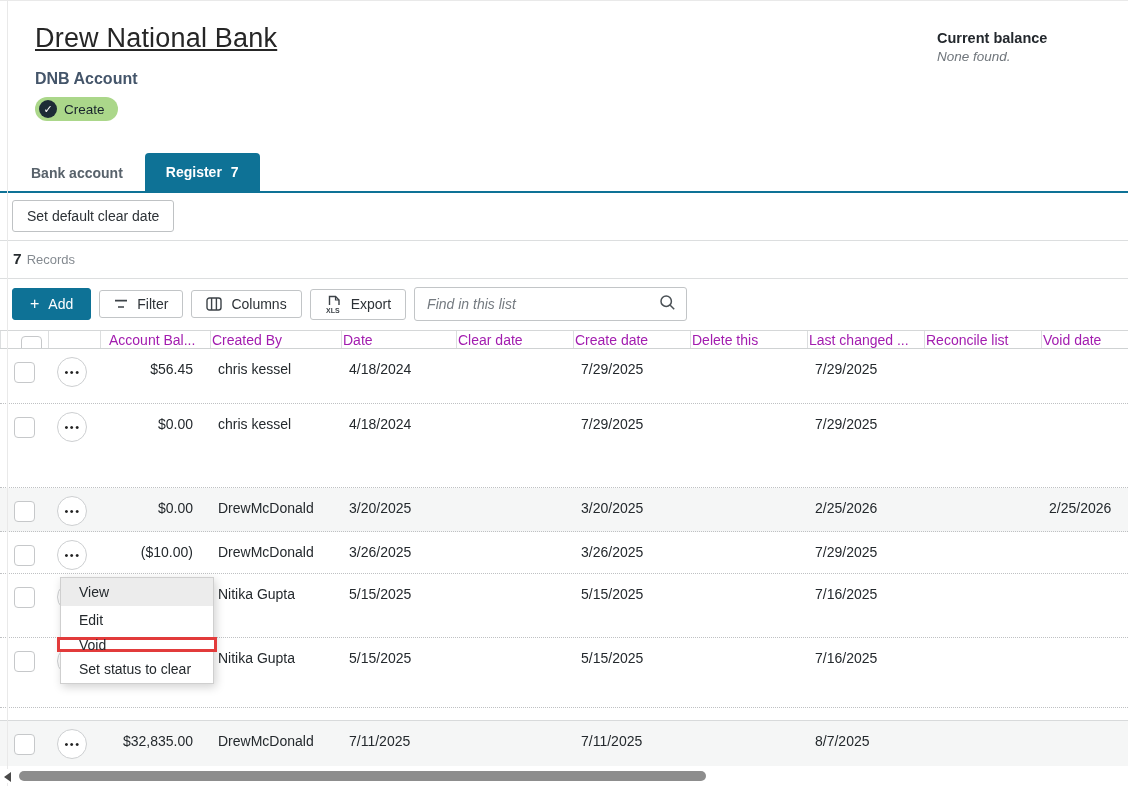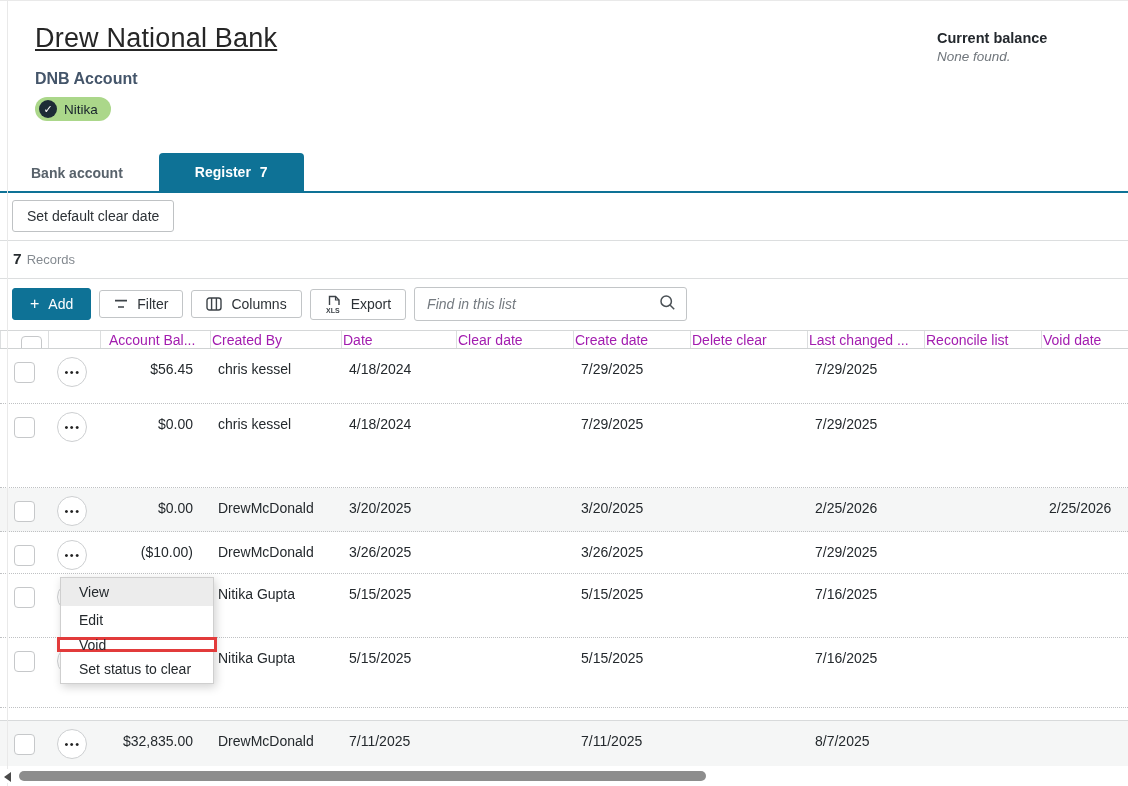--- a/index.html
+++ b/index.html
@@ -25,22 +25,22 @@
     display:inline-flex; align-items:center; justify-content:center; font-size:11px; line-height:1; }
   .current-balance { position:absolute; left:937px; top:30px; }
   .cb-label { font-size:14.5px; font-weight:700; color:#23282d; }
   .cb-value { margin-top:3px; font-size:13.5px; font-style:italic; color:#6f757b; }
 
   
   .tabs { margin-top: 32px; padding-left: 15px; display:flex; align-items:flex-end;
     border-bottom: 2px solid var(--accent-teal,#0e7296); }
   .tab { font-size:14px; font-weight:700; cursor:pointer; }
   .tab.inactive { color:#58626b; padding: 10px 16px; background:transparent; }
-  .tab.active { margin-left: 20px; background: var(--accent-teal,#0e7296); color:#fff;
-    border-radius: 4px 4px 0 0; padding: 11px 36px; }
+  .tab.active { margin-left: 6px; background: var(--accent-teal,#0e7296); color:#fff;
+    border-radius: 4px 4px 0 0; padding: 11px 21px; }
   .tab-count { margin-left: 9px; font-weight: 600; }
 
   
   .subbar { padding: 7px 0 8px 12px; border-bottom: 1px solid #dcdedf; }
   .btn-plain { background:#fff; border:1px solid #bfc2c4; border-radius:3px; padding:7px 14px;
     font-size:14px; color:#2d3237; font-family:inherit; cursor:pointer; }
   .records-bar { padding: 9px 0 10px 13px; border-bottom: 1px solid #dcdedf;
     font-size:13px; color:#848a90; }
   .records-count { font-size:15.5px; font-weight:700; color:#272c30; margin-right:5px; }
   .toolbar { display:flex; align-items:center; gap:8px; padding: 8px 0 9px 12px; }
@@ -109,21 +109,21 @@
 
 <header class="page-header">
   <h1 class="page-title">Drew National Bank</h1>
   <div class="current-balance">
     <div class="cb-label">Current balance</div>
     <div class="cb-value">None found.</div>
   </div>
   <div class="account-name">DNB Account</div>
   <div class="status-badge">
     <span class="badge-check">✓</span>
-    <span>Nitika</span>
+    <span>Create</span>
   </div>
 </header>
 
 <nav class="tabs">
   <div class="tab inactive">Bank account</div>
   <div class="tab active">
     <span>Register</span><span class="tab-count">7</span>
   </div>
 </nav>
 
@@ -180,21 +180,21 @@
   <div class="th-row">
     <div class="th c-check">
         <span class="checkbox" style="width:21px;height:21px;margin-left:6px;"></span>
       </div>
     <div class="th c-actions"></div>
     <div class="th c-balance" style="justify-content:flex-start;padding-left:8px;text-align:left;">Account Bal...</div>
     <div class="th c-created">Created By</div>
     <div class="th c-date">Date</div>
     <div class="th c-clear">Clear date</div>
     <div class="th c-create">Create date</div>
-    <div class="th c-delete">Delete clear</div>
+    <div class="th c-delete">Delete this</div>
     <div class="th c-last">Last changed ...</div>
     <div class="th c-reconcile">Reconcile list</div>
     <div class="th c-void">Void date</div>
   </div>
   <div>
       <div class="t-row" style="height: 55px;">
         <div class="cell c-check">
           <span class="checkbox"></span>
         </div>
         <div class="cell c-actions">

